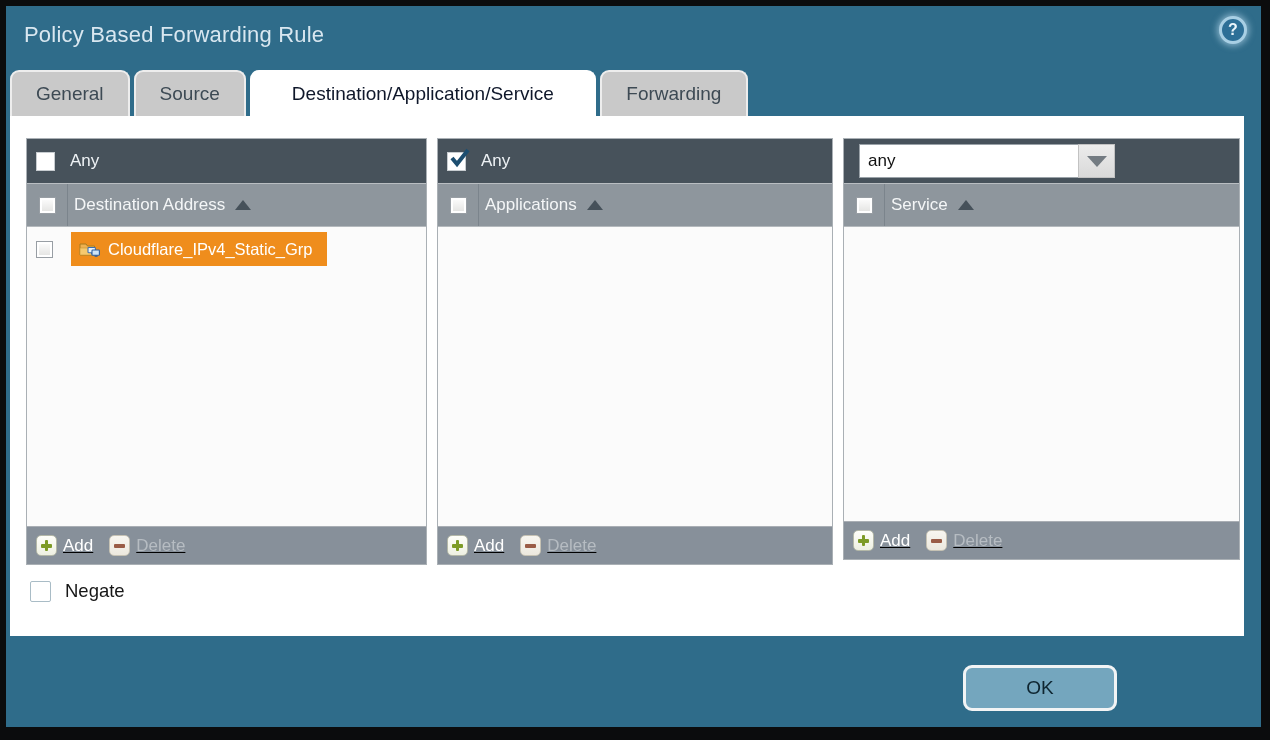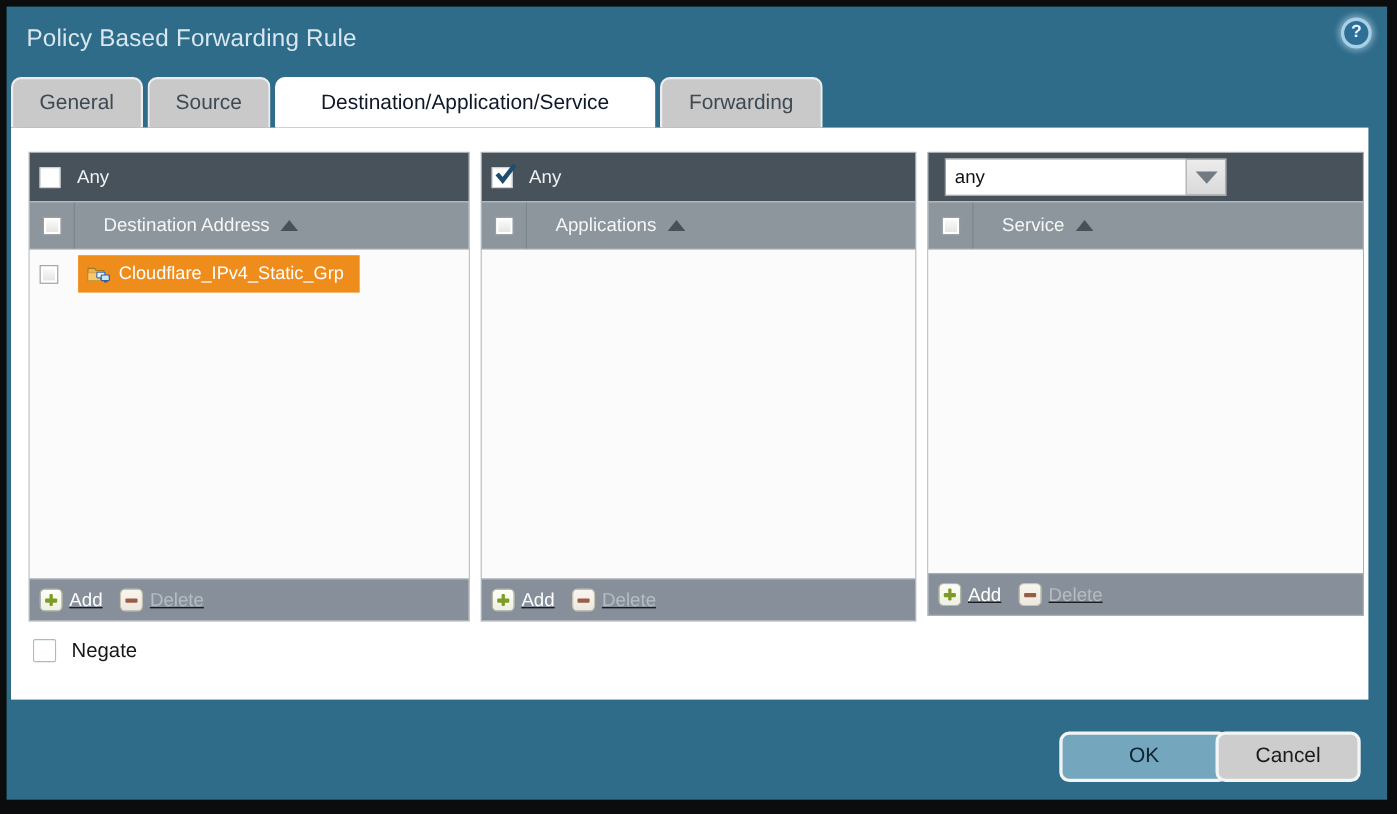--- a/index.html
+++ b/index.html
@@ -35,21 +35,21 @@
   .col-apps { left:427px; width:396px; height:427px; }
   .col-svc  { left:833px; width:397px; height:422px; }
 
   .anybar { height:44px; background:#47525b; display:flex; align-items:center; padding-left:9px; flex:0 0 auto; }
   .anybar .lbl { color:#eef2f5; font-size:17px; margin-left:15px; }
 
   .hdr { height:44px; background:#8e969d; border-top:1px solid #b9bec2; border-bottom:1px solid #b4b9bd;
          display:flex; align-items:center; flex:0 0 auto; }
   .hdr .cbcell { width:41px; align-self:stretch; display:flex; align-items:center; justify-content:center;
                  border-right:1px solid #7b848c; }
-  .hdr .lbl { color:#f4f6f7; font-size:17px; margin-left:26px; cursor:pointer; display:flex; align-items:center; }
+  .hdr .lbl { color:#f4f6f7; font-size:17px; margin-left:6px; cursor:pointer; display:flex; align-items:center; }
   .sort-up { width:0; height:0; border-left:8px solid transparent; border-right:8px solid transparent;
              border-bottom:10px solid #46515a; margin-left:10px; }
 
   .list { flex:1 1 auto; background:#fbfbfb; overflow:hidden; }
 
   .rowitem { display:flex; align-items:center; margin-top:5px; }
   .rowitem .rcb { margin-left:9px; }
   .chip { margin-left:18px; height:34px; display:inline-flex; align-items:center;
           background:#ef8d1c; color:#ffffff; font-size:16.5px; padding:0 14px 0 8px; cursor:pointer; }
   .chip svg { margin-right:7px; }
@@ -219,16 +219,15 @@
       </div>
 
       <div class="negate">
         <span class="cb cb-neg"></span>
         <span class="lbl">Negate</span>
       </div>
 
     </div>
 
     <div class="btn btn-ok">OK</div>
-    <div class="btn btn-cancel">Cancel</div>
 
   </div>
 </div>
 
 </body></html>

